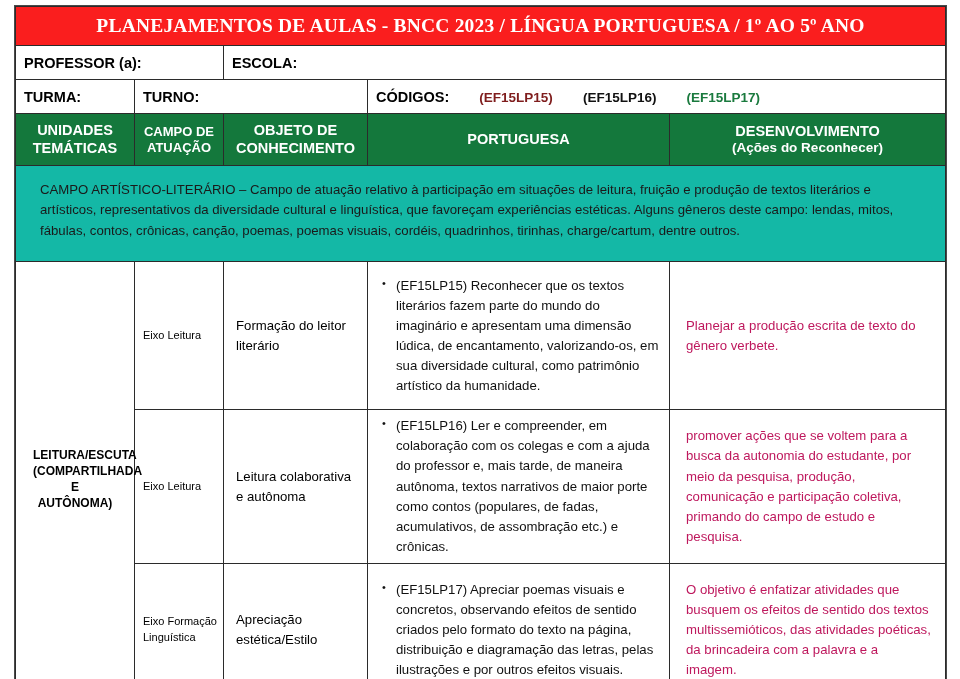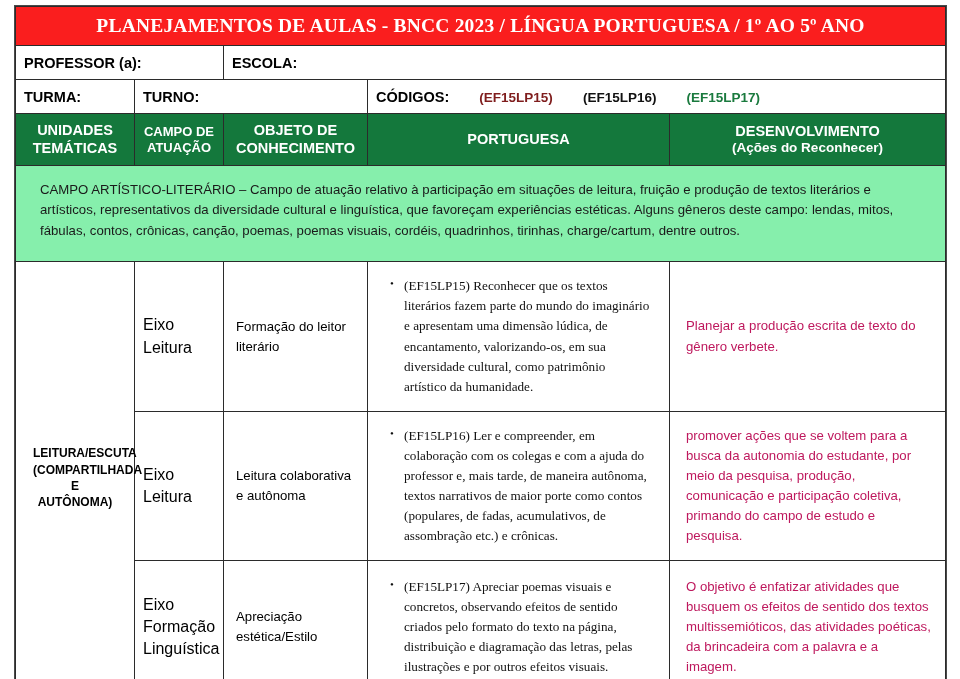--- a/index.html
+++ b/index.html
@@ -100,21 +100,21 @@
   }
   .hdr-cell.small { font-size: 13px; }
   .hdr-sub {
     display: block;
     font-size: 13.5px;
     font-weight: bold;
   }
 
   
   .desc-cell {
-    background: #86efac;
+    background: #14b8a6;
     padding: 14px 22px 20px 24px !important;
     vertical-align: top !important;
   }
   .desc-text {
     font-size: 13.2px;
     line-height: 1.55;
     color: #1a1a1a;
     text-align: left;
   }
 
@@ -122,40 +122,39 @@
   .unid-cell {
     text-align: center;
     vertical-align: middle !important;
     font-size: 12px;
     font-weight: bold;
     line-height: 1.35;
     padding: 4px 17px !important;
   }
   .eixo-cell {
     vertical-align: middle !important;
-    font-size: 16px;
+    font-size: 11px;
     line-height: 1.4;
     padding: 4px 0 4px 8px !important;
     margin-left: 8px;
   }
   .objeto-cell {
     vertical-align: middle !important;
     font-size: 13.2px;
     line-height: 1.5;
     padding: 4px 8px 4px 12px !important;
   }
   .hab-cell {
     vertical-align: middle !important;
     padding: 6px 10px 6px 6px !important;
   }
   .hab-list {
-    margin: 8px;
+    margin: 0;
     padding: 0 0 0 22px;
     list-style: none;
-    font-family: Liberation Serif, serif;
   }
   .hab-list li {
     position: relative;
     font-size: 13.2px;
     line-height: 1.52;
     color: #111111;
   }
   .hab-list li::before {
     content: "\2022";
     position: absolute;

